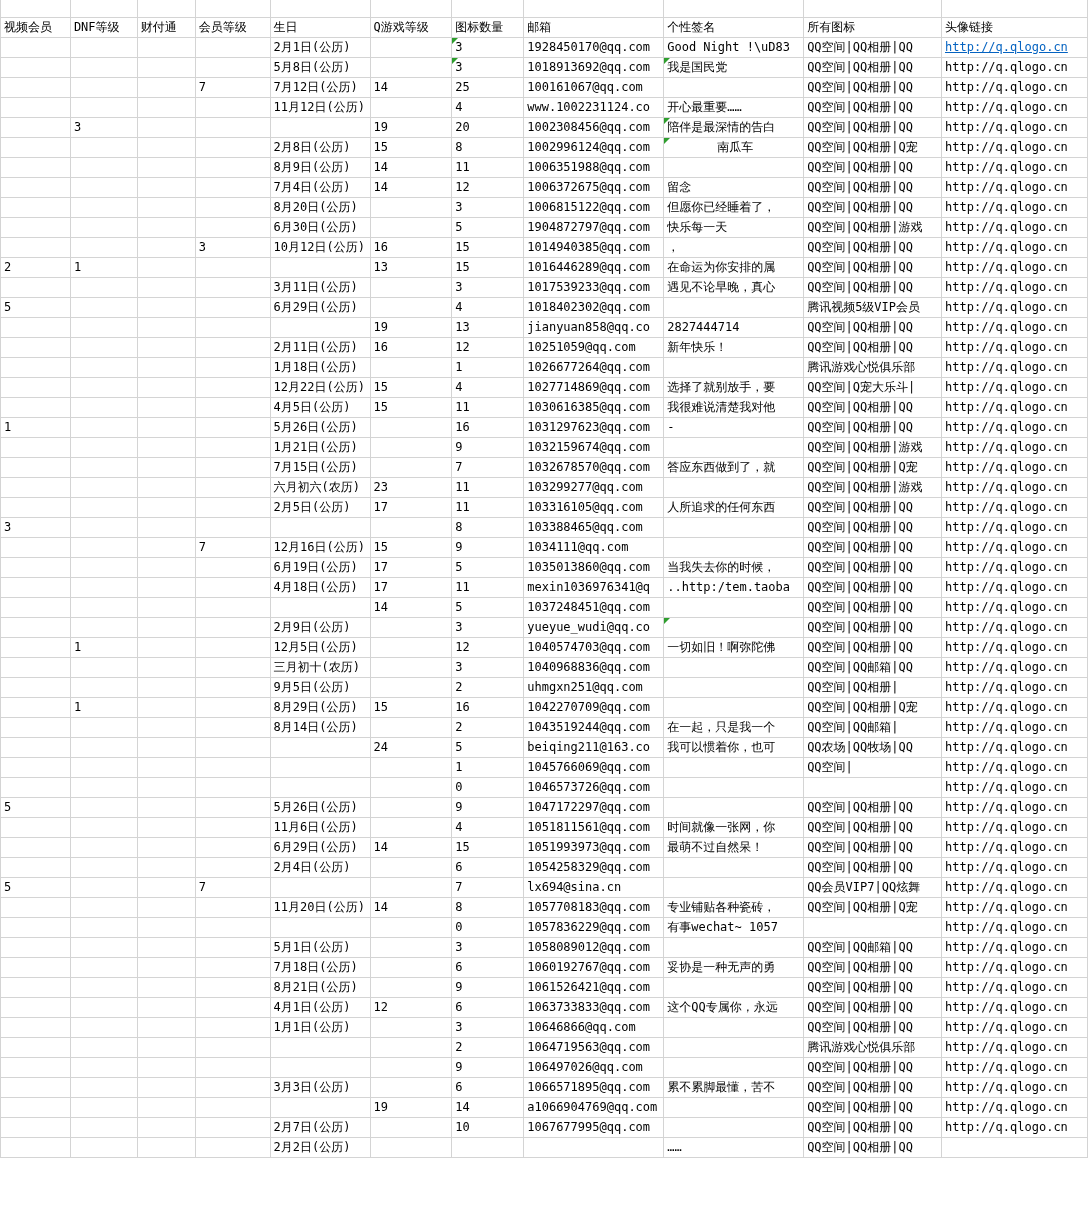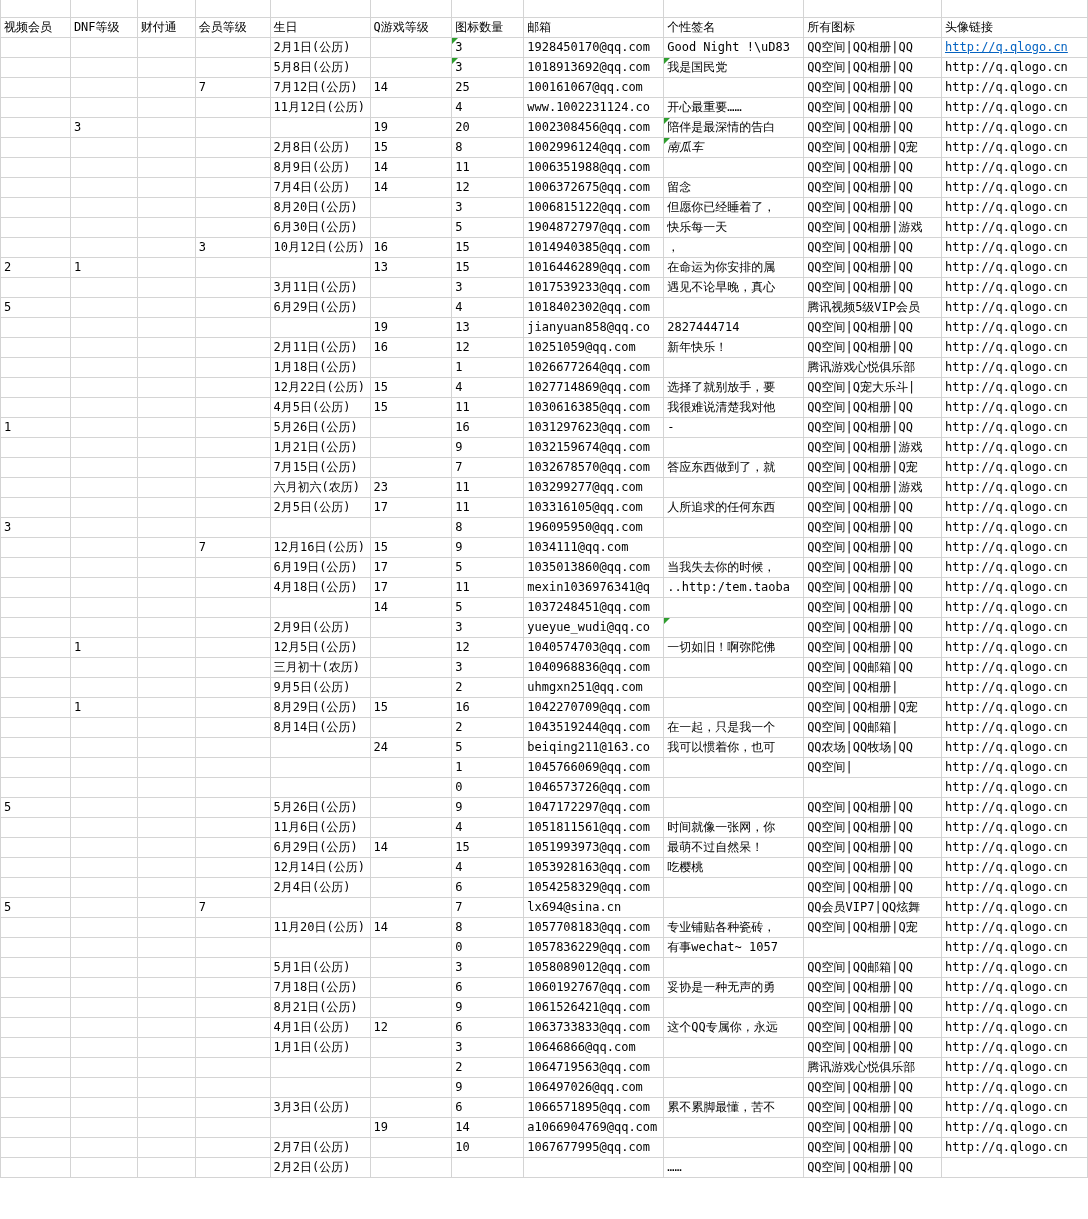--- a/index.html
+++ b/index.html
@@ -13,21 +13,21 @@
   th,td{
     border:1px solid #d4d4d4;
     height:20px;max-height:20px;
     padding:0 1px 0 3px;
     overflow:hidden;white-space:nowrap;
     text-align:left;font-weight:normal;
     position:relative;box-sizing:border-box;
     line-height:19px;
   }
   td.num{text-align:left;}
-  td.right{text-align:left;padding-right:0;font-style:italic;}
+  td.right{text-align:center;padding-right:0;}
   .tri::before{
     content:"";position:absolute;top:0;left:0;
     border-top:6px solid #2e9e2e;border-right:6px solid transparent;
     width:0;height:0;
   }
   .hyperlink{color:#0563c1;text-decoration:underline;cursor:pointer;}
 </style>
 </head>
 <body>
 
@@ -386,21 +386,21 @@
           <td><span>http://q.qlogo.cn</span></td>
         </tr>
         <tr>
           <td class="num">3</td>
           <td class="num"></td>
           <td></td>
           <td class="num"></td>
           <td></td>
           <td class="num"></td>
           <td class="num">8</td>
-          <td>196095950@qq.com</td>
+          <td>103388465@qq.com</td>
           <td></td>
           <td>QQ空间|QQ相册|QQ</td>
           <td><span>http://q.qlogo.cn</span></td>
         </tr>
         <tr>
           <td class="num"></td>
           <td class="num"></td>
           <td></td>
           <td class="num">7</td>
           <td>12月16日(公历)</td>
@@ -596,33 +596,20 @@
         <tr>
           <td class="num"></td>
           <td class="num"></td>
           <td></td>
           <td class="num"></td>
           <td>6月29日(公历)</td>
           <td class="num">14</td>
           <td class="num">15</td>
           <td>1051993973@qq.com</td>
           <td>最萌不过自然呆！</td>
-          <td>QQ空间|QQ相册|QQ</td>
-          <td><span>http://q.qlogo.cn</span></td>
-        </tr>
-        <tr>
-          <td class="num"></td>
-          <td class="num"></td>
-          <td></td>
-          <td class="num"></td>
-          <td>12月14日(公历)</td>
-          <td class="num"></td>
-          <td class="num">4</td>
-          <td>1053928163@qq.com</td>
-          <td>吃樱桃</td>
           <td>QQ空间|QQ相册|QQ</td>
           <td><span>http://q.qlogo.cn</span></td>
         </tr>
         <tr>
           <td class="num"></td>
           <td class="num"></td>
           <td></td>
           <td class="num"></td>
           <td>2月4日(公历)</td>
           <td class="num"></td>

